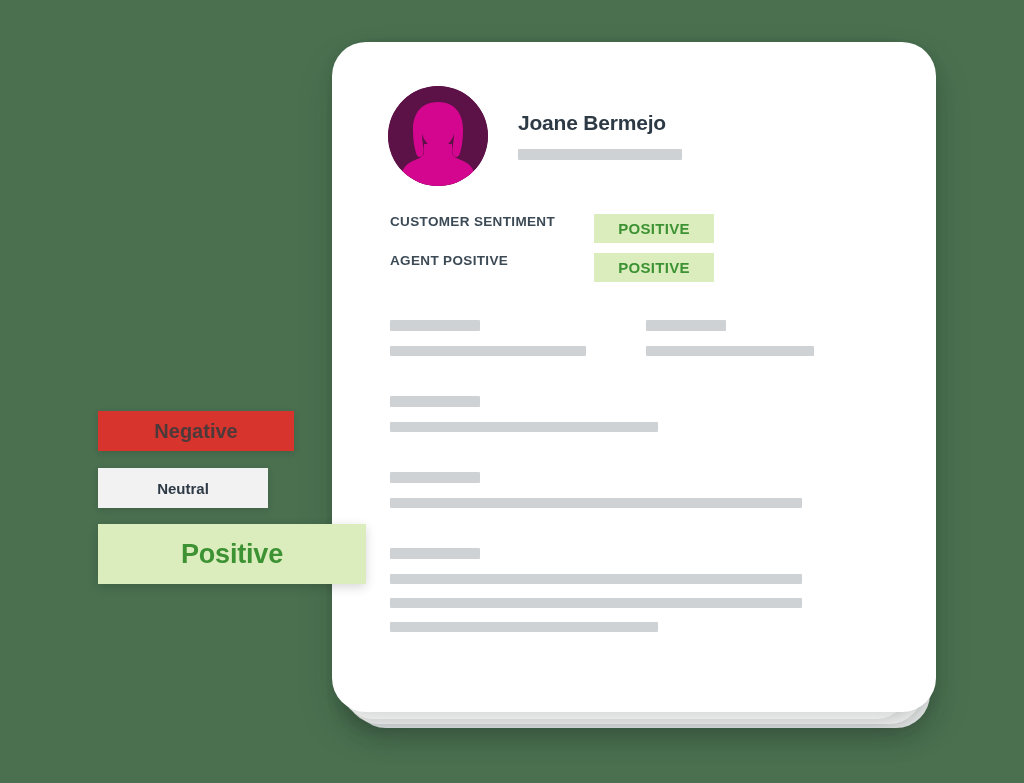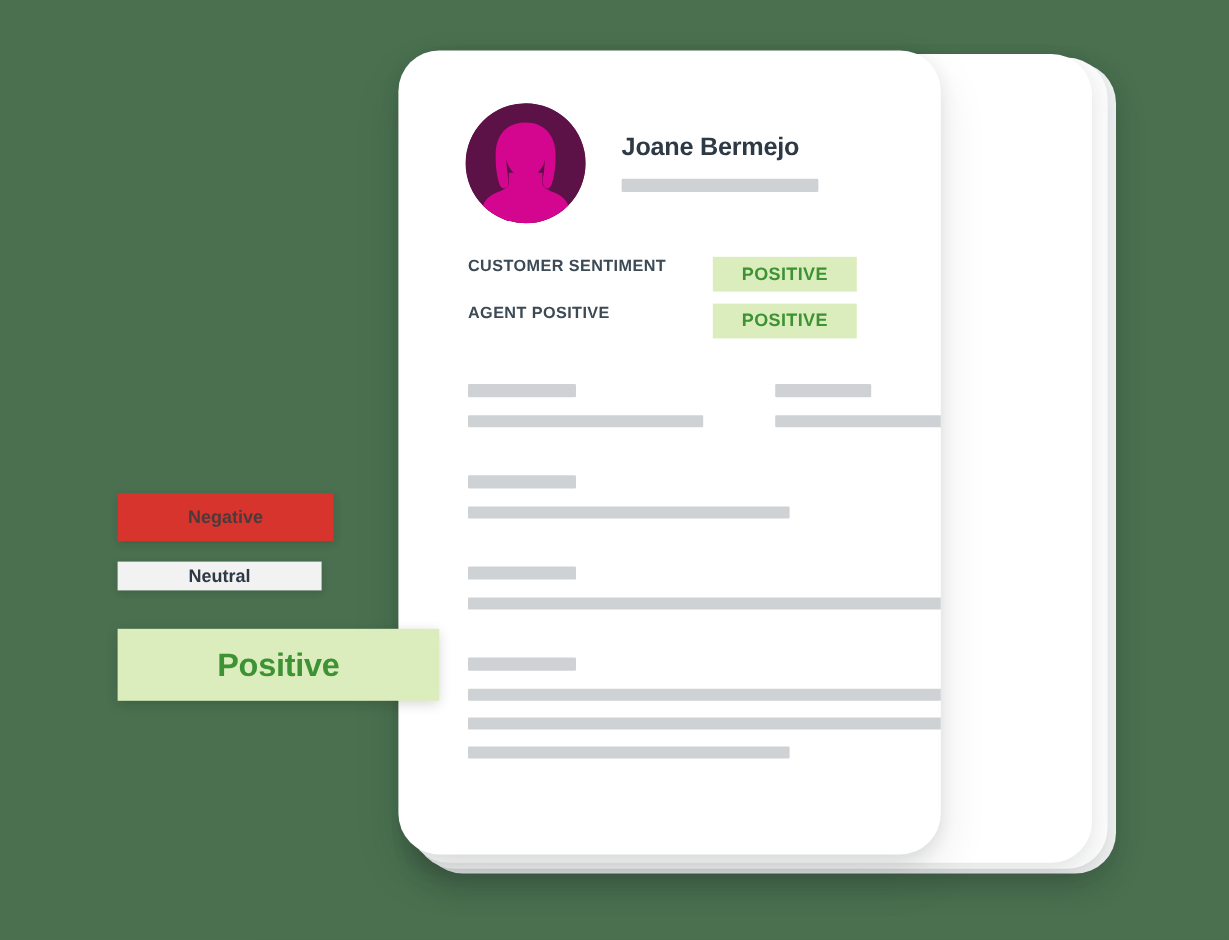--- a/index.html
+++ b/index.html
@@ -54,21 +54,21 @@
     height: 674px;
     background: #ffffff;
     box-shadow: 0 6px 16px rgba(30,40,35,0.10);
   }
 
   
   #main-card {
     position: absolute;
     left: 332px;
     top: 42px;
-    width: 452px;
+    width: 604px;
     height: 670px;
     background: #ffffff;
     border-radius: 34px;
     box-shadow: 0 4px 14px rgba(30,40,35,0.10),
                 0 18px 40px rgba(25,35,30,0.10);
     overflow: hidden;
   }
 
   
   #card-header {
@@ -176,32 +176,32 @@
     left: 98px;
     display: flex;
     align-items: center;
     justify-content: center;
     font-weight: bold;
     white-space: nowrap;
   }
 
   #legend-negative {
     top: 411px;
-    width: 180px;
+    width: 196px;
     height: 40px;
     background: #d7342e;
     color: #4c3a3a;
-    font-size: 15px;
+    font-size: 20px;
     box-shadow: 0 2px 7px rgba(0,0,0,0.14);
   }
 
   #legend-neutral {
     top: 468px;
     width: 170px;
-    height: 24px;
+    height: 40px;
     background: #f2f2f3;
     color: #2d3a45;
     font-size: 15px;
     box-shadow: 0 2px 7px rgba(0,0,0,0.14);
   }
 
   #legend-positive {
     top: 524px;
     width: 268px;
     height: 60px;

